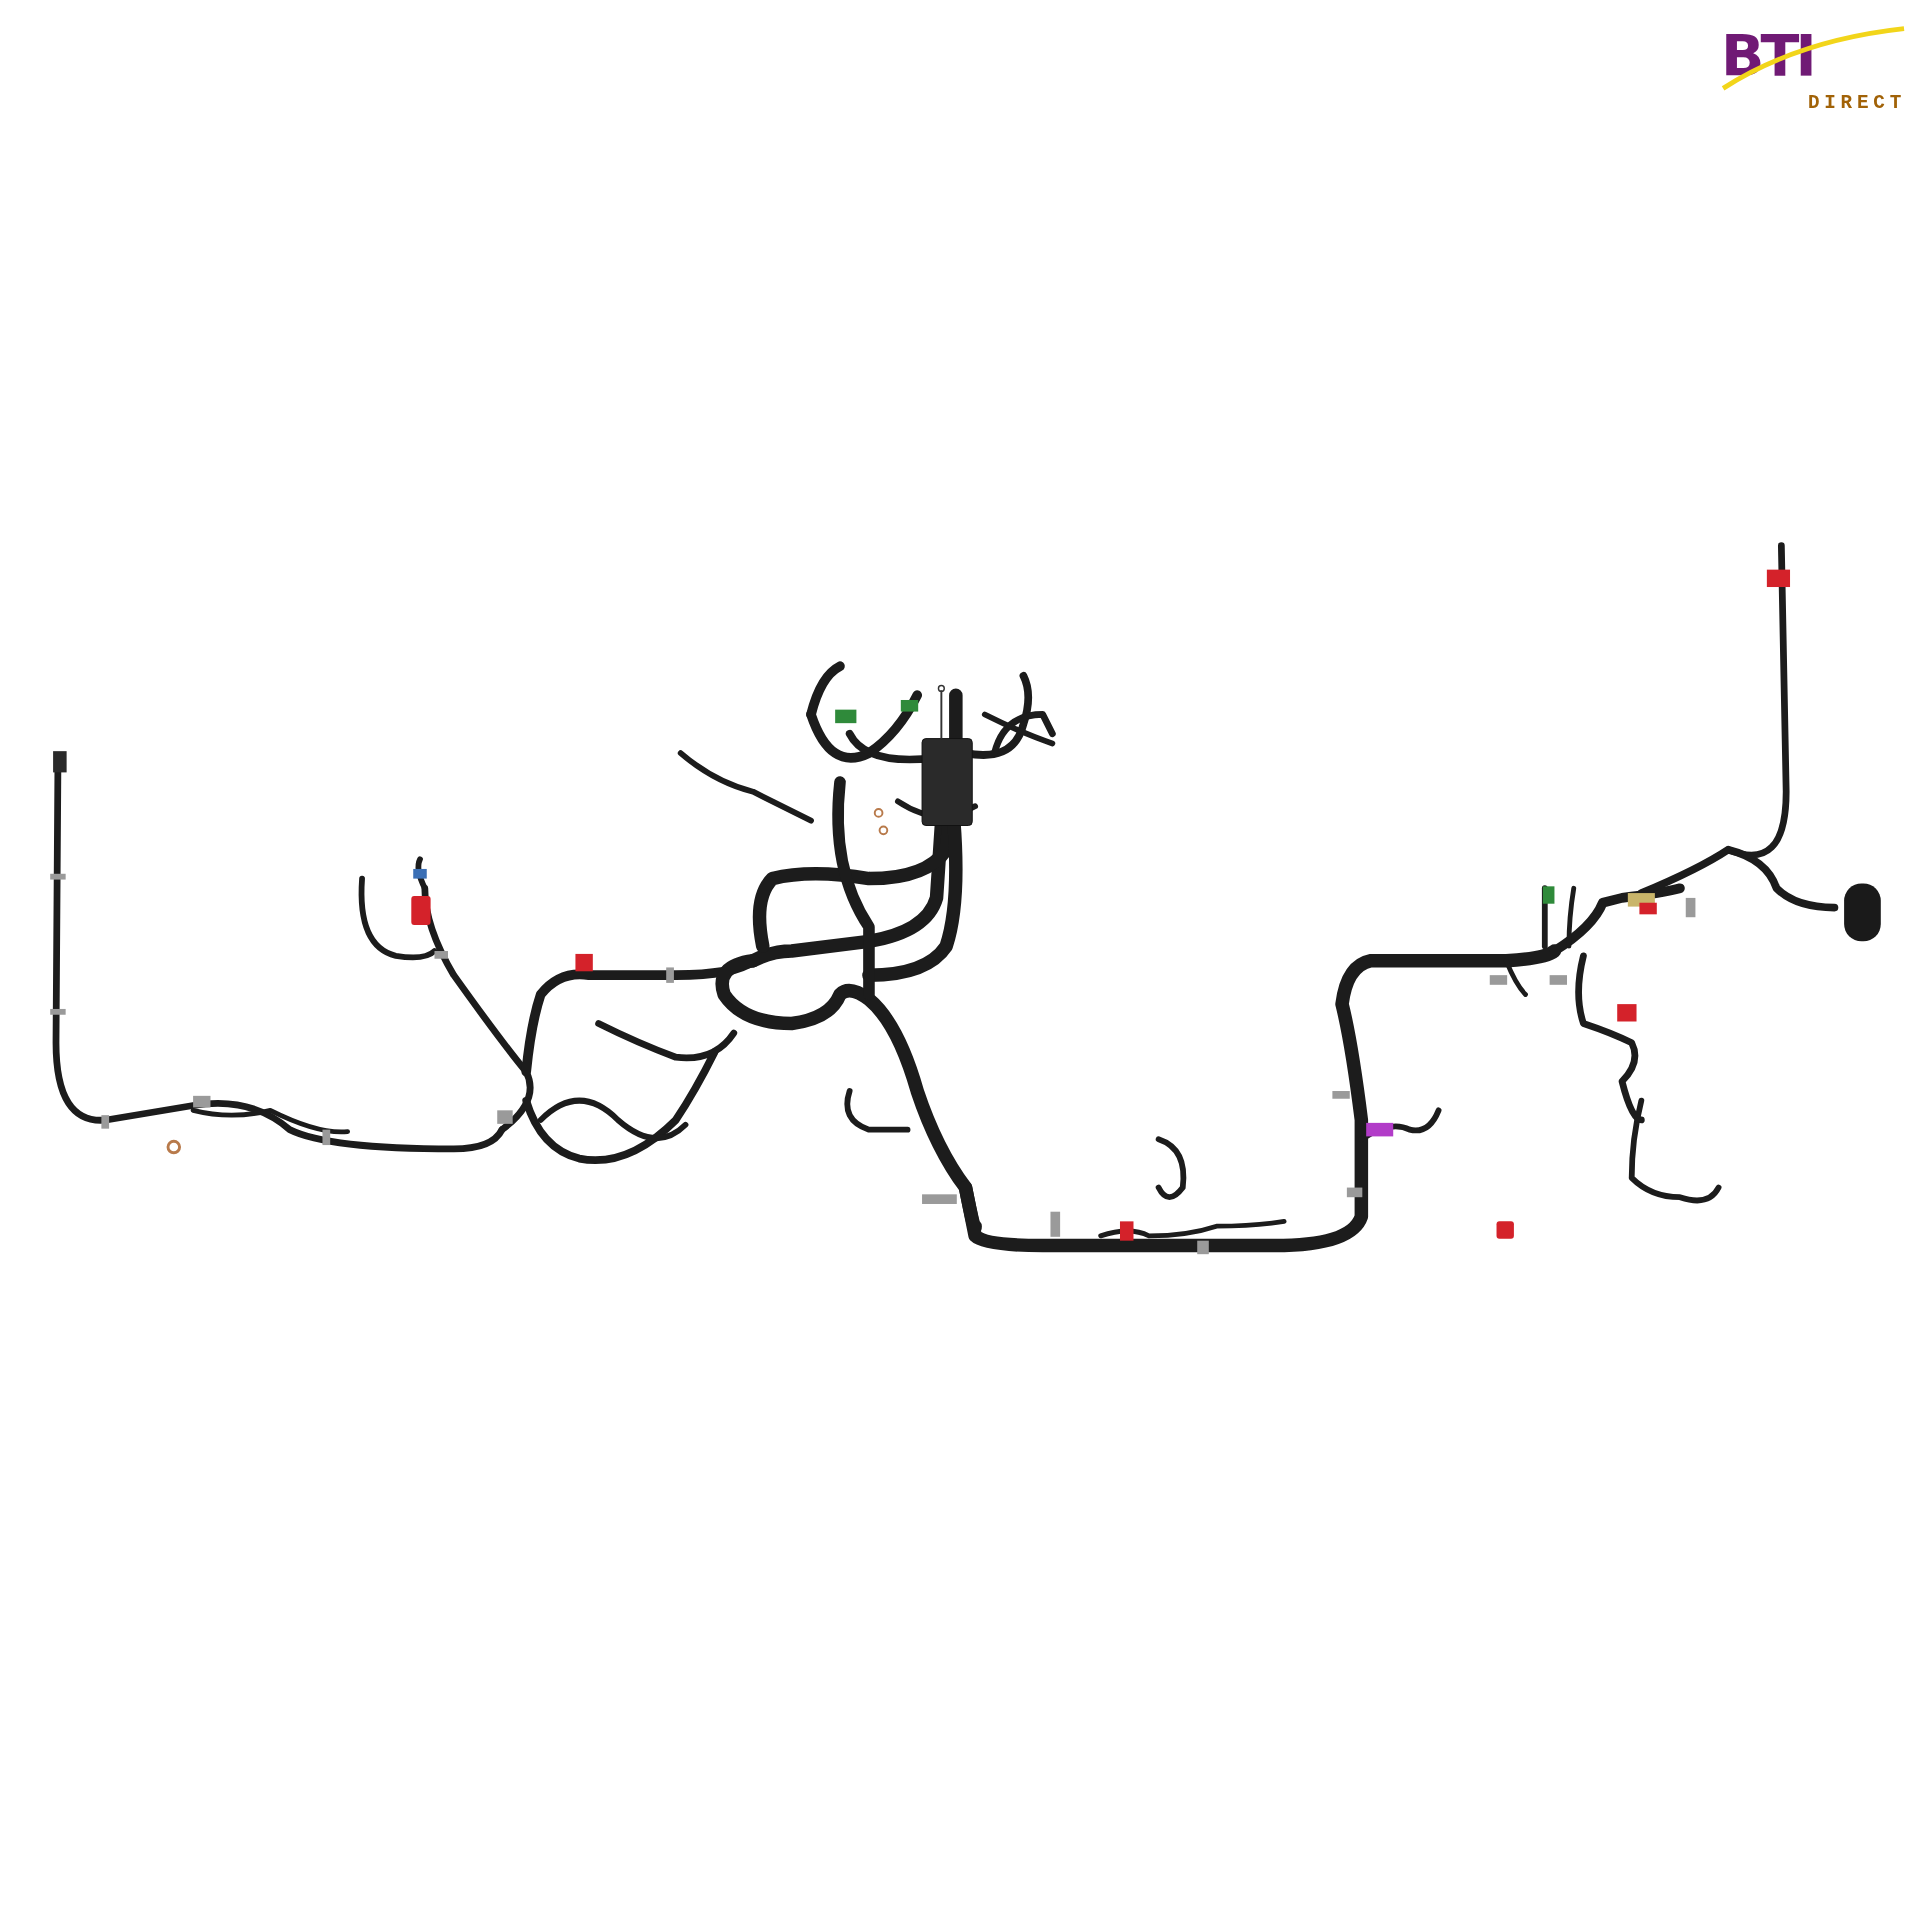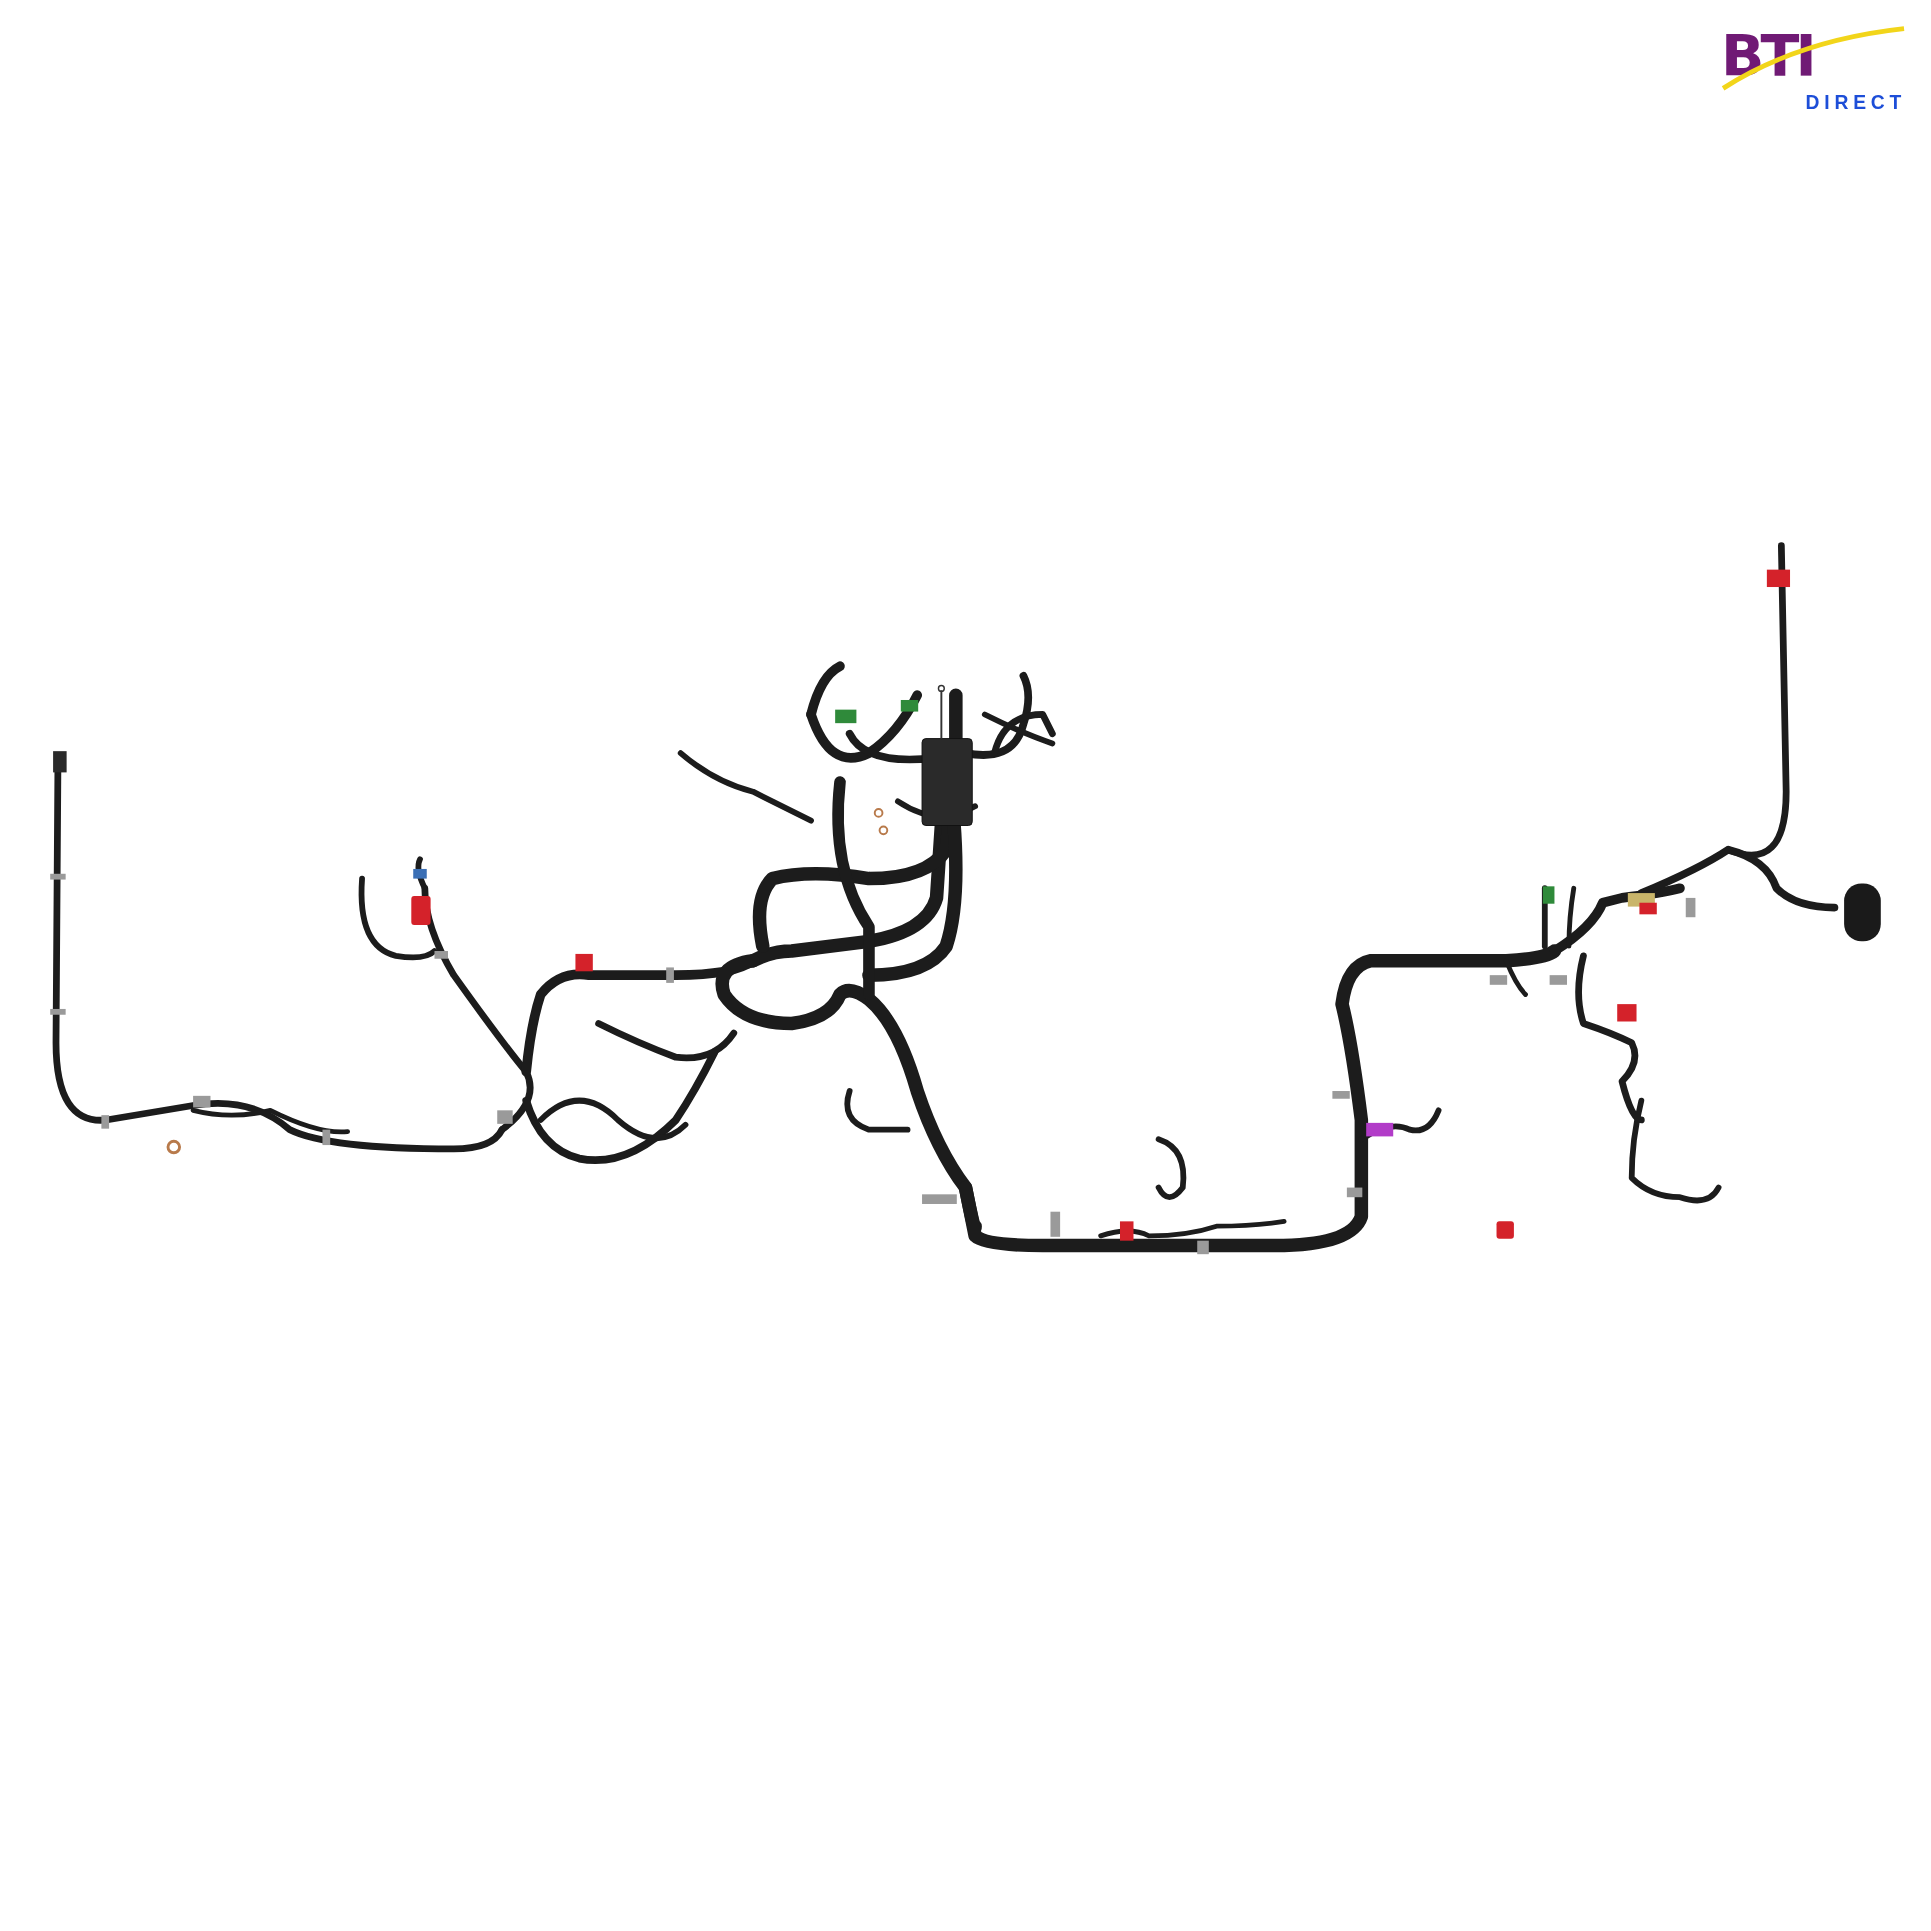--- a/index.html
+++ b/index.html
@@ -1,19 +1,19 @@
 <!DOCTYPE html>
 <html><head>
 <meta charset="utf-8">
 <style>
   html,body{margin:0;padding:0;background:#ffffff;}
   body{width:1931px;height:1931px;position:relative;overflow:hidden;font-family:"Liberation Sans",sans-serif;}
   .logo{position:absolute;left:1721px;top:21px;width:189px;height:97px;}
   .logo-bti{position:absolute;left:0;top:0;font-family:"DejaVu Sans",sans-serif;font-weight:bold;font-size:57px;line-height:70px;color:#701a75;letter-spacing:-3.9px;}
-  .logo-direct{position:absolute;right:3.9px;top:71px;font-family:Liberation Sans, sans-serif;font-weight:bold;font-size:19.3px;letter-spacing:4.8px;color:#1d4ed8;}
+  .logo-direct{position:absolute;right:3.9px;top:71px;font-family:Liberation Mono, monospace;font-weight:bold;font-size:19.3px;letter-spacing:4.8px;color:#a16207;}
   .swoosh{position:absolute;left:0;top:0;}
   .harness{position:absolute;left:0;top:0;}
 </style>
 </head>
 <body>
 
 <div class="logo">
   <div class="logo-bti">BTI</div>
   <svg class="swoosh" width="189" height="77" viewBox="0 0 196 80">
     <path d="M2 70 Q 80 20 190 8" stroke="#f2d51a" stroke-width="5" fill="none"></path>

